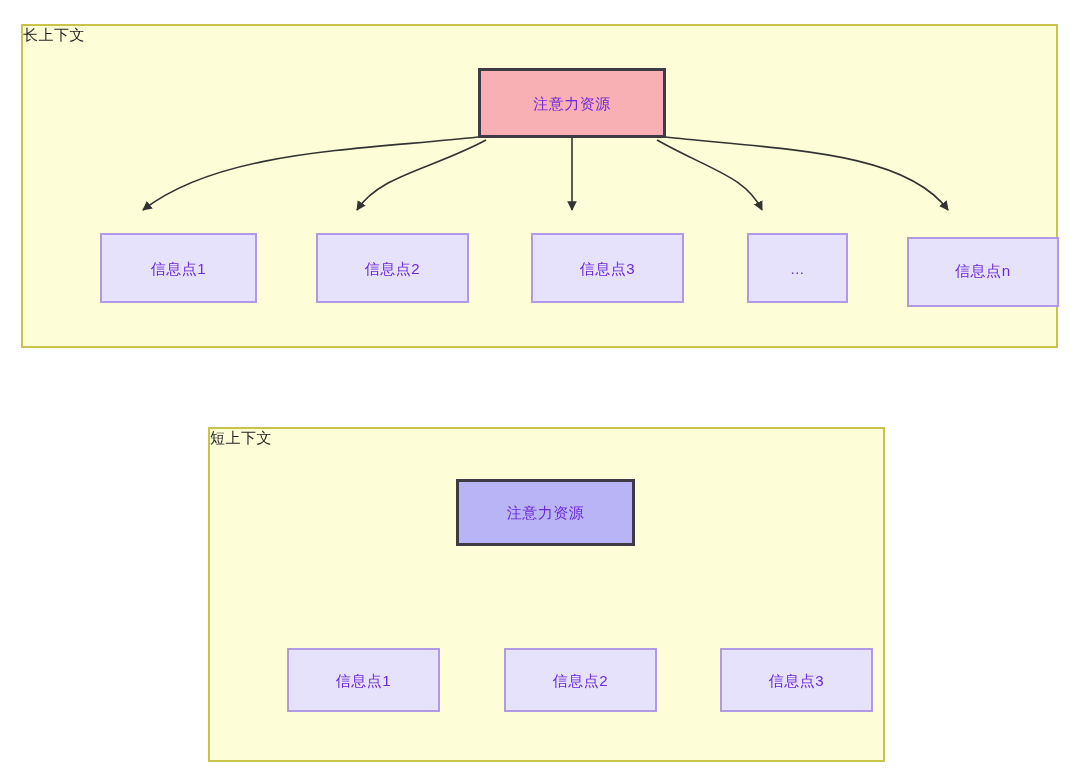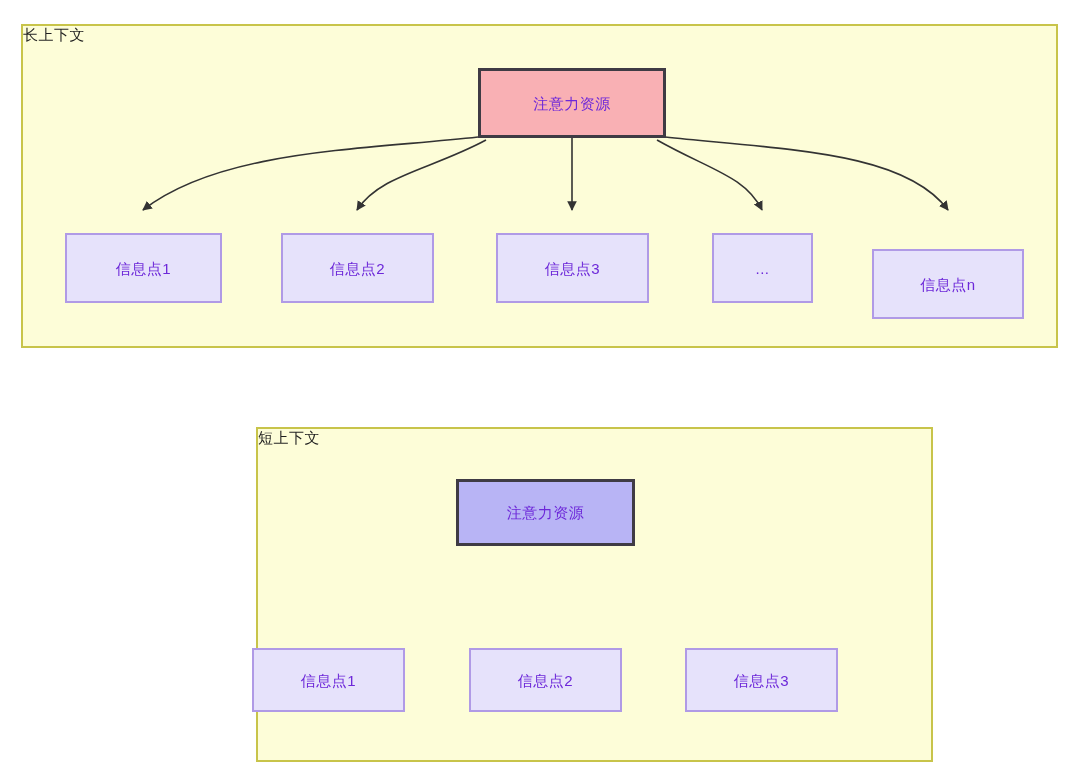--- a/index.html
+++ b/index.html
@@ -37,21 +37,20 @@
     left: 21px;
     top: 24px;
     width: 1037px;
     height: 324px;
   }
   #group-short {
     left: 208px;
     top: 427px;
     width: 677px;
     height: 335px;
-    margin-left: 48px;
   }
   .group-title {
     position: absolute;
     width: 100%;
     top: 0;
     left: 0;
     font-size: 15px;
     color: #1f1f1f;
     letter-spacing: 0.5px;
   }
@@ -70,20 +69,21 @@
     background: #f9b0b4;
     border: 3px solid #3f3b44;
   }
   .node-attention-short {
     background: #b8b4f5;
     border: 3px solid #3f3b44;
   }
   .node-info {
     background: #e6e2fb;
     border: 2px solid #b09ae6;
+    margin-left: 35px;
   }
 </style>
 </head>
 <body>
 
 <div class="canvas">
 
   <div class="group-box" id="group-long">
     <div class="group-title">长上下文</div>
   </div>
@@ -115,21 +115,21 @@
   </div>
   <div class="node node-info" style="left:281px; top:233px; width:153px; height:70px;">
     <span>信息点2</span>
   </div>
   <div class="node node-info" style="left:496px; top:233px; width:153px; height:70px;">
     <span>信息点3</span>
   </div>
   <div class="node node-info" style="left:712px; top:233px; width:101px; height:70px;">
     <span>...</span>
   </div>
-  <div class="node node-info" style="left:872px; top:249px; width:152px; height:70px;">
+  <div class="node node-info" style="left:872px; top:237px; width:152px; height:70px;font-family:Liberation Mono, monospace;">
     <span>信息点n</span>
   </div>
 
   <div class="group-box" id="group-short">
     <div class="group-title">短上下文</div>
   </div>
 
   <div class="node node-attention-short" style="left:456px; top:479px; width:179px; height:67px;">
     <span>注意力资源</span>
   </div>

